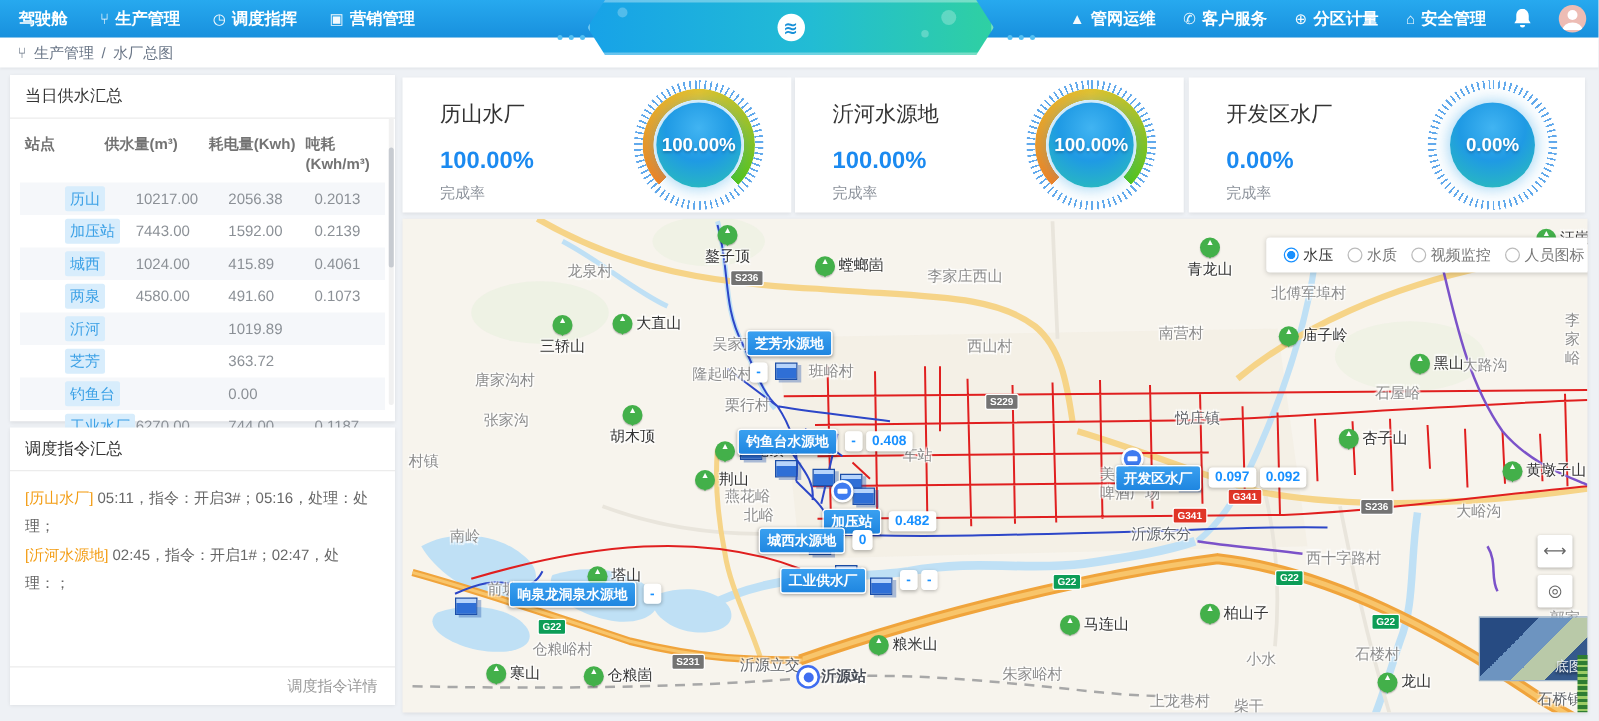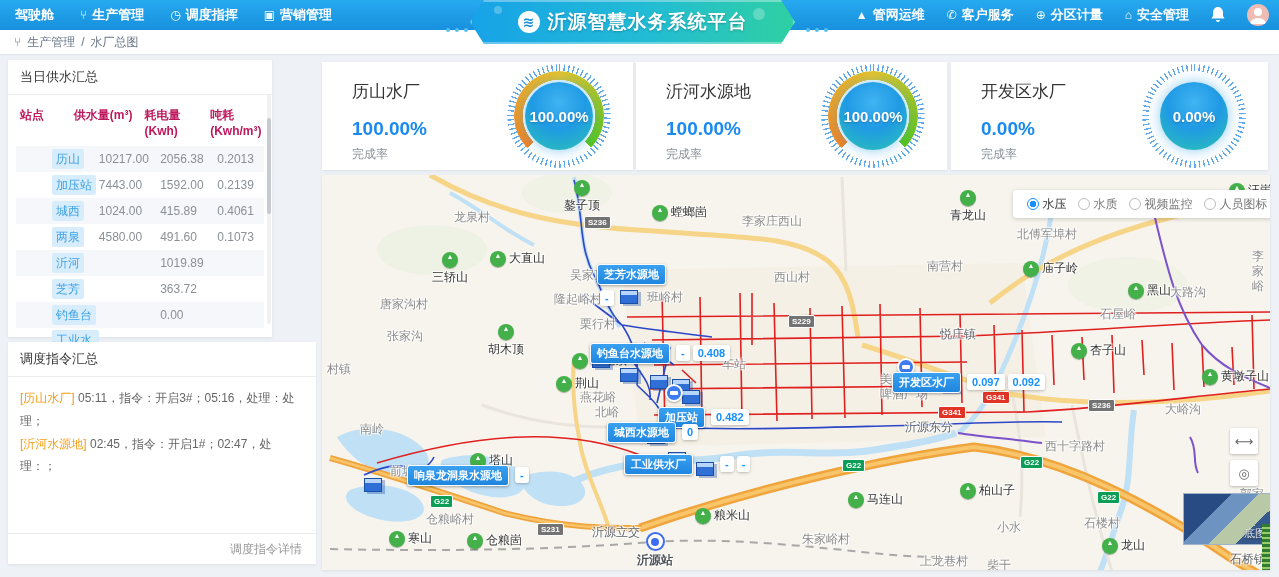--- a/index.html
+++ b/index.html
@@ -20,25 +20,25 @@
   .banner-title{color:#fff;font-size:19px;font-weight:bold;letter-spacing:1px;text-shadow:0 1px 2px rgba(0,60,90,.35);}
   .logo-circle{width:22px;height:22px;border-radius:50%;background:#fff;display:flex;align-items:center;justify-content:center;color:#1890d8;font-size:14px;font-weight:bold;}
   .bubble{position:absolute;border-radius:50%;background:rgba(255,255,255,.25);}
   .banner-dots{position:absolute;top:28px;display:flex;gap:5px;z-index:45;}
   .banner-dots i{width:4px;height:4px;border-radius:50%;background:#55c0f2;}
   
   .breadcrumb{position:absolute;left:0;top:30px;width:1279px;height:24px;background:#fff;display:flex;align-items:center;padding-left:14px;box-sizing:border-box;color:#697586;font-size:12px;gap:6px;box-shadow:0 1px 2px rgba(0,0,0,.05);}
   
   .panel{position:absolute;background:#fff;box-shadow:0 1px 3px rgba(0,0,0,.08);}
   .panel-title{height:34px;line-height:34px;padding:0 12px;font-size:13px;color:#333;border-bottom:1px solid #ececec;}
-  .panel-supply{left:8px;top:60px;width:264px;height:277px;}
+  .panel-supply{left:8px;top:60px;width:308px;height:277px;}
   .panel-dispatch{left:8px;top:342px;width:308px;height:222px;display:flex;flex-direction:column;}
   
   .t-wrap{position:relative;padding:4px 8px 0 8px;}
-  .t-head{display:flex;font-size:12px;font-weight:bold;color:#be185d;padding:8px 0 8px 4px;}
+  .t-head{display:flex;font-size:12px;font-weight:bold;color:#737373;padding:8px 0 8px 4px;}
   .t-head span:nth-child(1){width:64px;}
   .t-head span:nth-child(2){width:84px;}
   .t-head span:nth-child(3){width:78px;}
   .t-head span:nth-child(4){width:64px;}
   .t-row{display:flex;align-items:center;font-size:12px;color:#8b9096;padding:2px 0 2px 4px;min-height:22px;}
   .t-rows .t-row:nth-child(odd){background:#f5f7fa;}
   .t-cell1{width:64px;padding-left:32px;}
   .t-cell2{width:84px;}
   .t-cell3{width:78px;}
   .t-cell4{width:64px;}
@@ -81,21 +81,21 @@
     padding:2px 6px;border-radius:3px;white-space:nowrap;box-shadow:0 1px 3px rgba(0,0,0,.35);}
   .tag-val{background:#fff;color:#1890ff;font-size:11px;font-weight:bold;padding:2px 5px;border-radius:3px;margin-left:3px;
     box-shadow:0 1px 3px rgba(0,0,0,.25);white-space:nowrap;}
   .badge{position:absolute;font-size:8px;color:#fff;padding:0 3px;height:11px;line-height:11px;border:1px solid #fff;border-radius:2px;font-weight:bold;}
   .badge.orange{background:#737373;}
   .badge.green{background:#0c9d57;}
   .badge.red{background:#e03426;}
   .bld{position:absolute;width:16px;height:12px;background:linear-gradient(180deg,#b7d4fb 0 30%,#2f6fd6 30%);border:1px solid #1b4ea8;box-shadow:3px 2px 0 rgba(27,78,168,.35);}
   .poi{position:absolute;width:14px;height:14px;border-radius:50%;background:#3f7bf0;border:2px solid #fff;box-shadow:0 1px 2px rgba(0,0,0,.3);}
   .poi::after{content:"";position:absolute;left:3px;top:5px;width:8px;height:4px;background:#fff;border-radius:1px;}
-  .tstation{position:absolute;display:flex;flex-direction:column;align-items:center;gap:1px;}
+  .tstation{position:absolute;display:flex;flex-direction:row;align-items:center;gap:1px;}
   .tstation-icon{width:15px;height:15px;background:#fff;border:2px solid #3f6df0;border-radius:50%;position:relative;}
   .tstation-icon::after{content:"";position:absolute;left:3.5px;top:3.5px;width:8px;height:8px;border-radius:50%;background:#3f6df0;}
   .tstation-label{font-size:12px;color:#4a4f58;font-weight:bold;text-shadow:1px 1px 1px #fff,-1px -1px 1px #fff;}
   .layer-panel{position:absolute;left:691px;top:15px;width:252px;height:28px;background:#fff;border-radius:3px;
     box-shadow:0 1px 4px rgba(0,0,0,.18);display:flex;align-items:center;justify-content:space-around;padding:0 8px;z-index:20;}
   .opt{display:flex;align-items:center;gap:4px;font-size:12px;color:#777;cursor:pointer;}
   .radio-dot{width:12px;height:12px;border:1px solid #bbb;border-radius:50%;background:#fff;box-sizing:border-box;flex:none;}
   .opt.selected{color:#333;}
   .opt.selected .radio-dot{border-color:#1890ff;background:radial-gradient(circle,#1890ff 0 3px,#fff 3.5px);}
   .mapbtn{position:absolute;width:28px;height:26px;background:#fff;border-radius:2px;box-shadow:0 1px 3px rgba(0,0,0,.25);
@@ -155,21 +155,20 @@
         <svg width="22" height="22" viewBox="0 0 22 22">
             <circle cx="11" cy="8" r="4" fill="#fff"></circle>
             <path d="M3 20 a8 6 0 0 1 16 0 Z" fill="#fff"></path>
           </svg>
       </span>
     </nav>
   </header>
 
   <div class="banner">
     <span class="logo-circle">≋</span>
-    <span class="banner-title">沂源智慧水务系统平台</span>
     <span class="bubble" style="left:24px;top:6px;width:8px;height:8px;"></span>
     <span class="bubble" style="right:30px;top:8px;width:12px;height:12px;"></span>
     <span class="bubble" style="right:52px;top:24px;width:6px;height:6px;"></span>
   </div>
   <div class="banner-dots" style="left:446px;">
       <i></i>
       <i></i>
       <i></i>
     </div>
   <div class="banner-dots" style="left:806px;">

